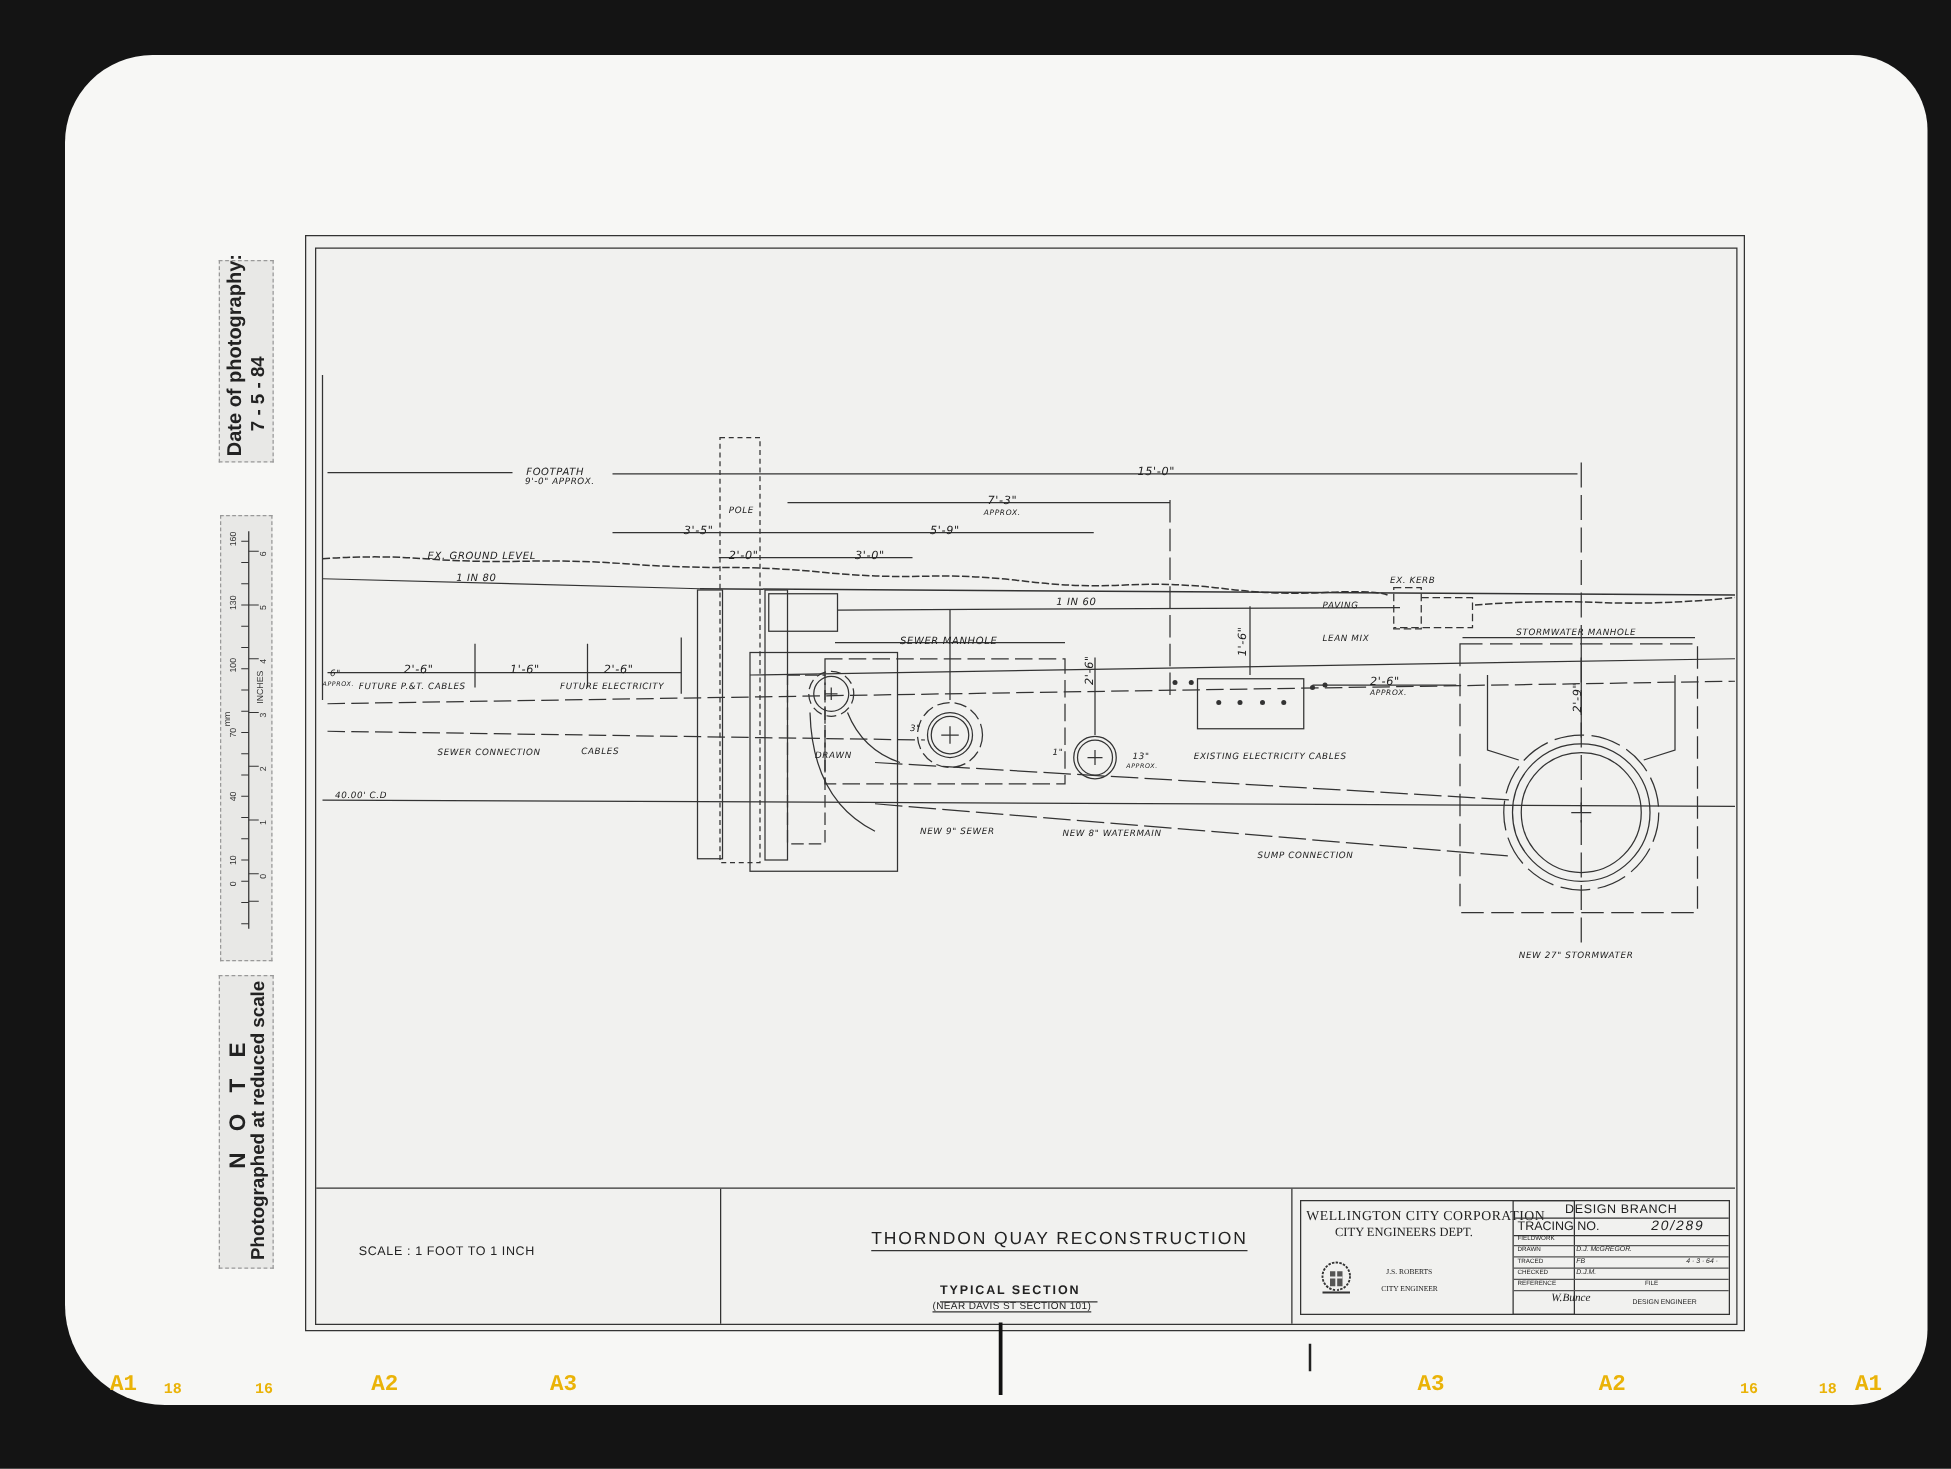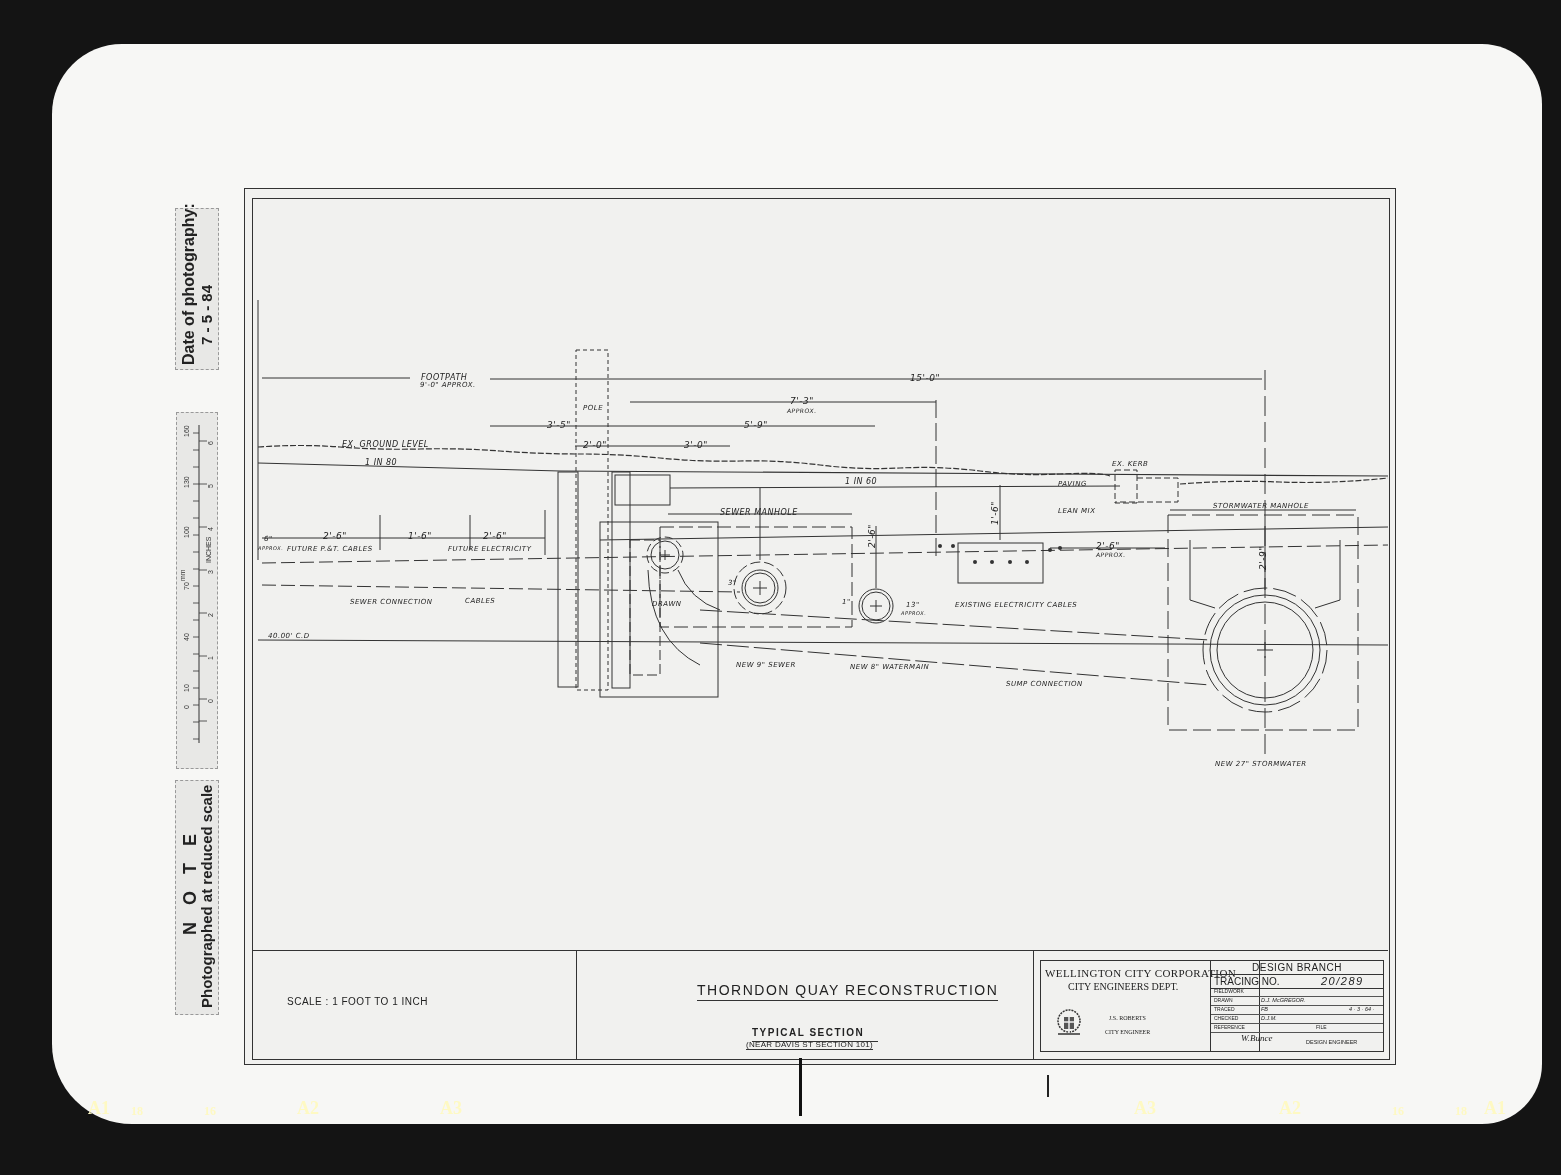--- a/index.html
+++ b/index.html
@@ -11,21 +11,21 @@
   .lbl { position:absolute; font-family:"DejaVu Sans", sans-serif; font-style:italic; font-size:8px; color:#222; white-space:nowrap; letter-spacing:0.5px; }
   .vlabel { position:absolute; transform-origin:left top; transform:rotate(-90deg); white-space:nowrap; }
   .side-box { position:absolute; border:1px dashed #999; background:#e8e8e6; }
   .side-date { left:175px; top:208px; width:42px; height:160px; }
   .side-note { left:175px; top:780px; width:42px; height:233px; }
   .side-ruler { left:176px; top:412px; width:40px; height:355px; }
   .sd1 { left:180px; top:365px; font-size:16px; font-weight:bold; color:#222; }
   .sd2 { left:198px; top:345px; font-size:15px; font-weight:bold; color:#222; }
   .sn1 { left:180px; top:935px; font-size:18px; font-weight:bold; letter-spacing:6px; color:#222; }
   .sn2 { left:198px; top:1008px; font-size:15px; font-weight:bold; color:#222; }
-  .grid-label { position:absolute; top:1098px; font-family:Liberation Serif, serif; font-weight:bold; color:#fef9c3; }
+  .grid-label { position:absolute; top:1098px; font-family:Liberation Mono, monospace; font-weight:bold; color:#eab308; }
   .gl-big { font-size:18px; }
   .gl-small { font-size:12px; top:1104px; }
   .title-block { position:absolute; left:253px; top:950px; width:1135px; height:108px; border-top:1.5px solid #333; }
   .tb-div { position:absolute; top:0; bottom:0; border-left:1.5px solid #333; }
   .scale-text { position:absolute; left:287px; top:996px; font-size:10px; color:#222; letter-spacing:0.5px; }
   .t-main { position:absolute; left:697px; top:982px; font-size:14px; letter-spacing:1.5px; color:#222; border-bottom:1.5px solid #333; padding-bottom:2px; }
   .t-sub { position:absolute; left:752px; top:1011px; font-size:10px; letter-spacing:1.5px; font-weight:bold; color:#222; border-bottom:1px solid #333; padding:0 14px 3px 0;margin-top:16px; }
   .t-loc { position:absolute; left:746px; top:1040px; font-size:8px; color:#222; border-bottom:1px solid #333; letter-spacing:0.3px; }
   .wcc { position:absolute; left:1040px; top:960px; width:170px; height:90px; border:1px solid #333;padding-left:48px; }
   .wcc .n1 { position:absolute; left:4px; top:6px; font-family:"Liberation Serif", serif; font-size:11px; color:#222; letter-spacing:0.4px; }

